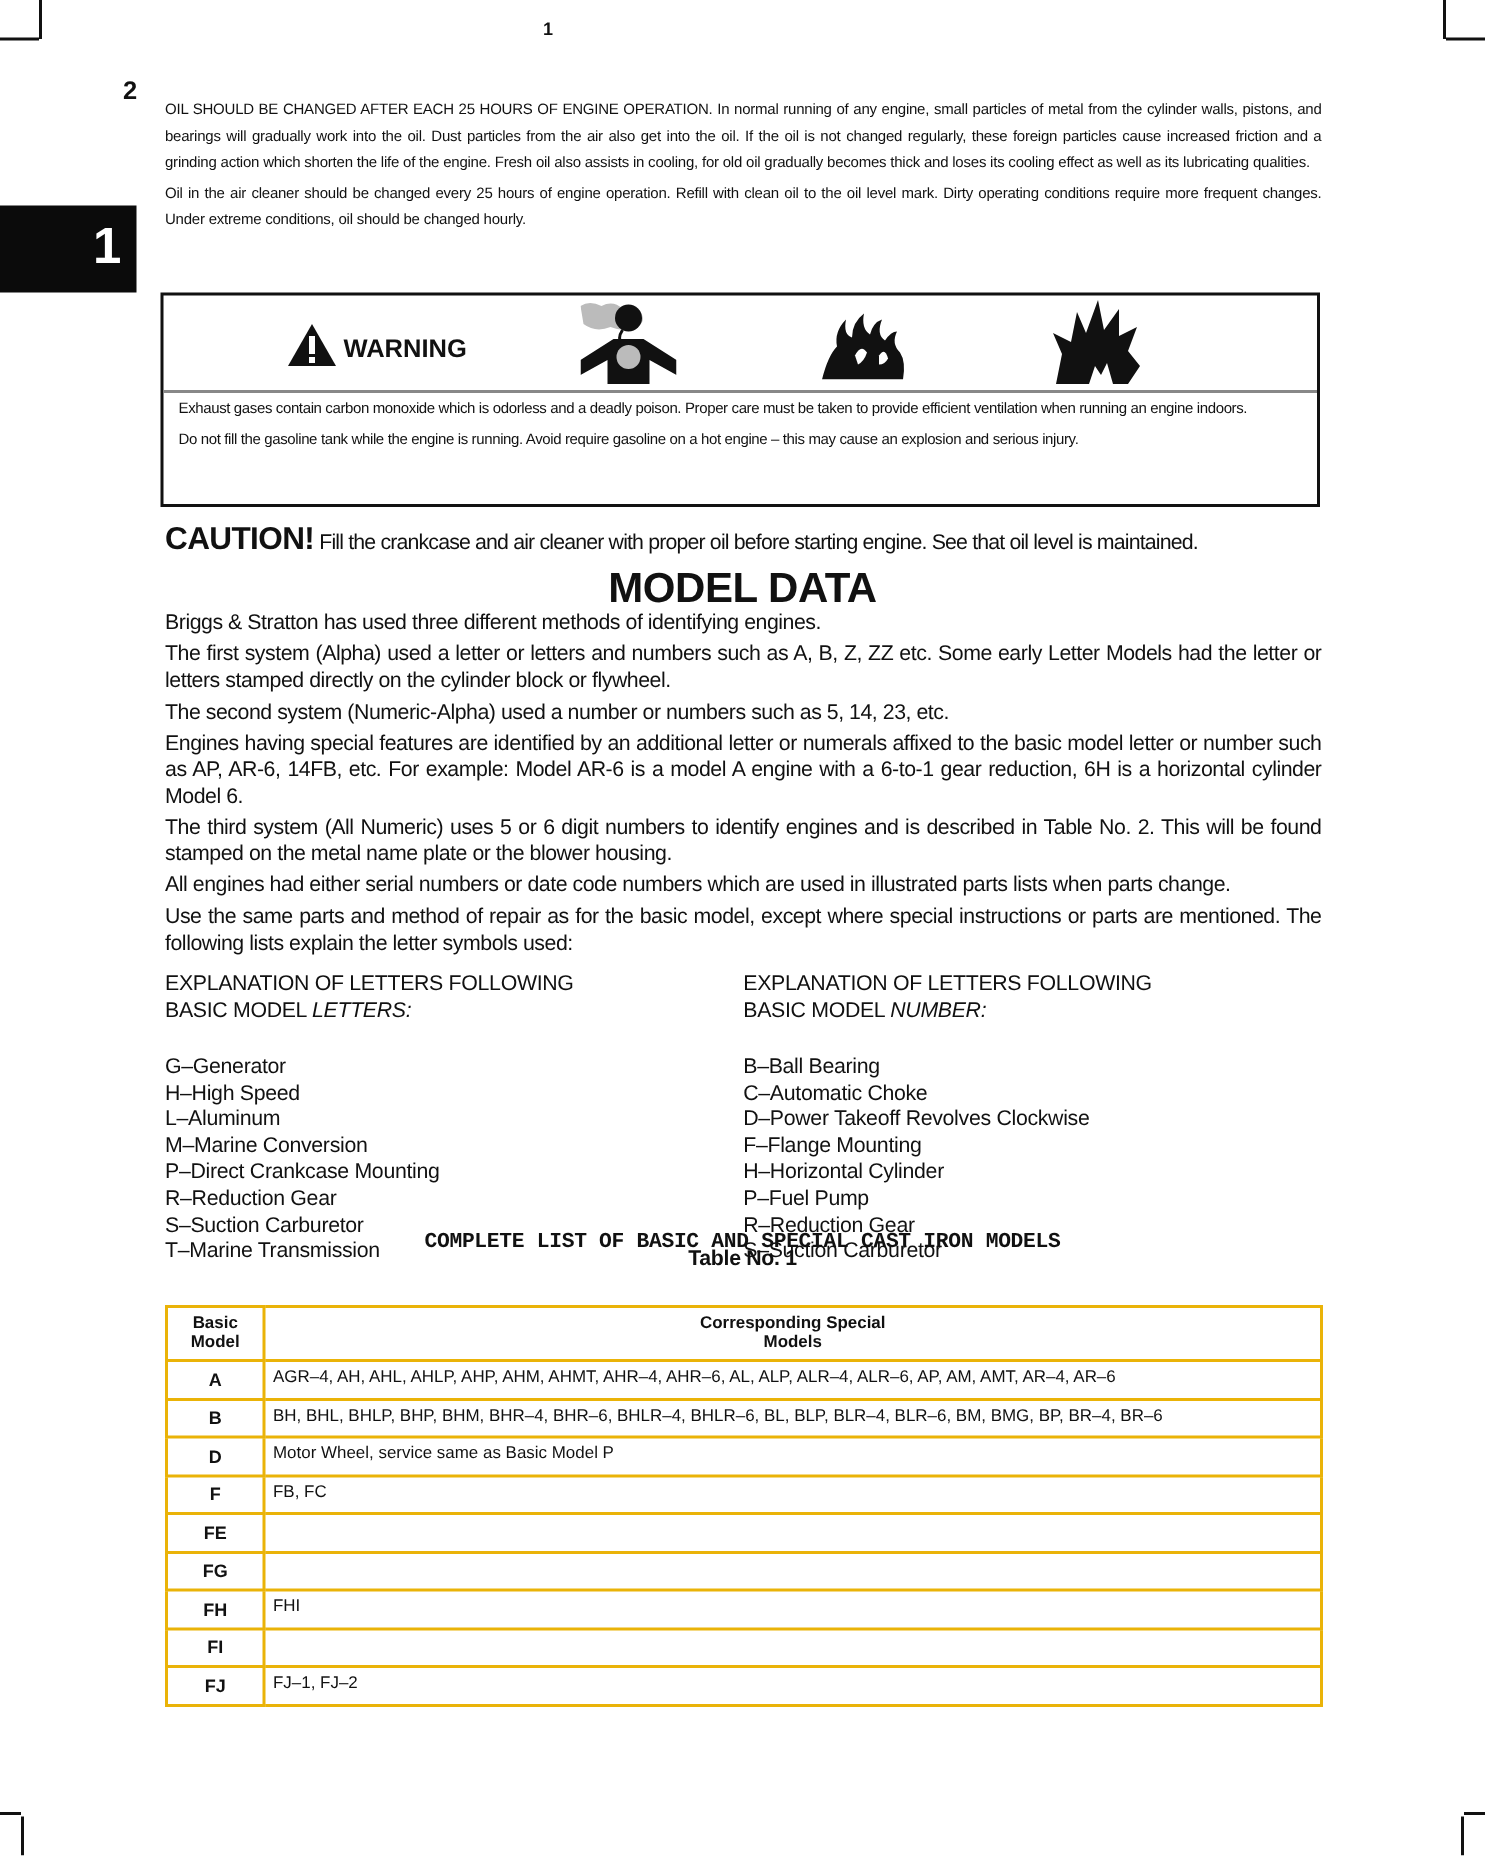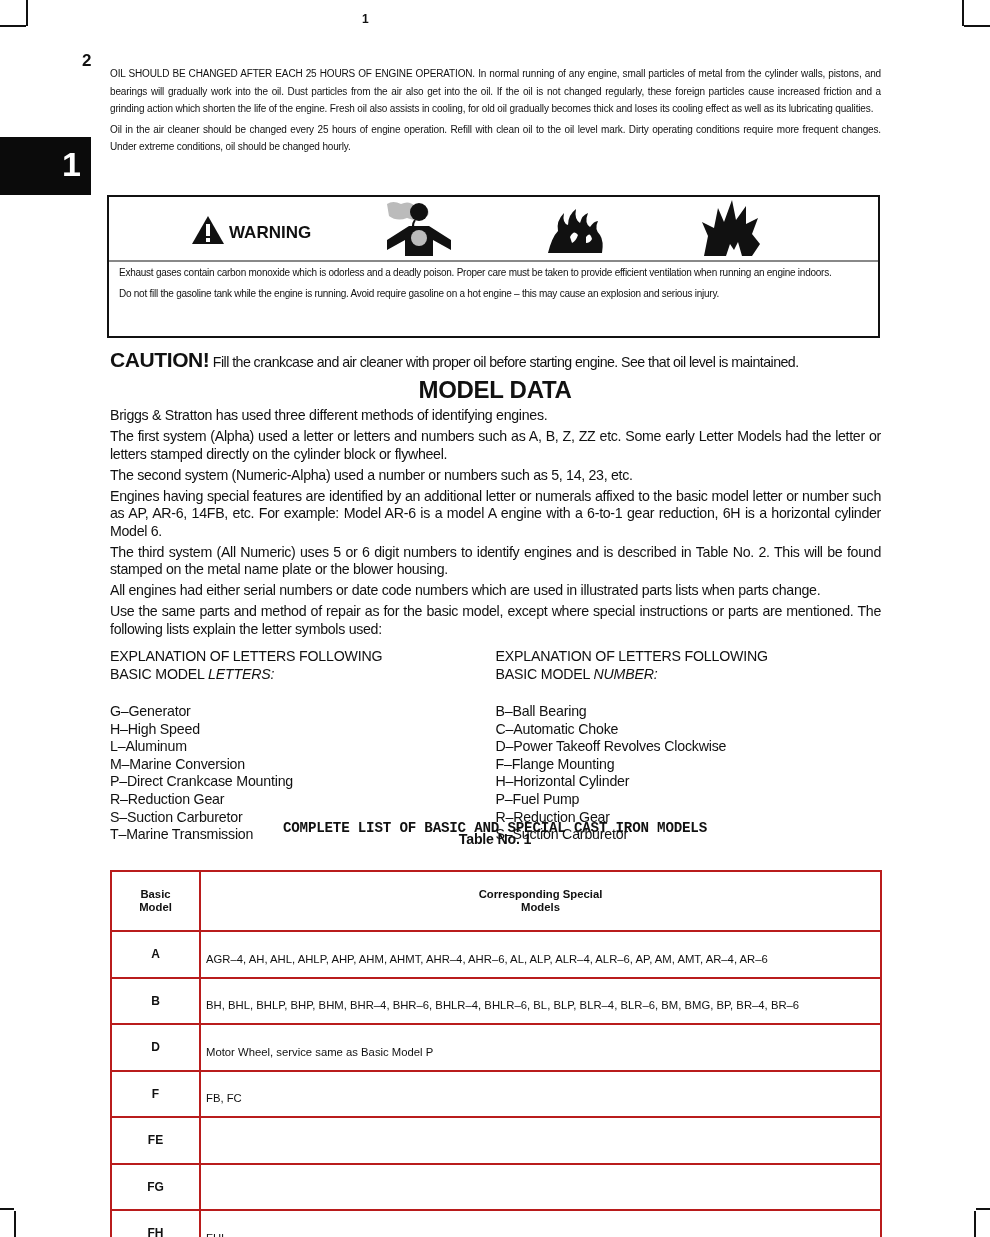--- a/index.html
+++ b/index.html
@@ -19,34 +19,34 @@
   .warn-label { position: absolute; left: 82px; top: 18px; display: flex; align-items: center; gap: 4px; font-weight: bold; font-size: 17px; }
   .warn-body { padding: 2px 8px 0 10px; }
   .warn-body p { font-size: 10px; line-height: 18px; letter-spacing: -0.25px; }
   .warn-body p + p { margin-top: 3px; }
   .icon-abs { position: absolute; }
 
   .caution { position: absolute; left: 110px; top: 348px; width: 771px; white-space: nowrap; }
   .caution .big { font-weight: bold; font-size: 21px; letter-spacing: -0.4px; }
   .caution .small { font-size: 14.2px; letter-spacing: -0.55px; }
 
-  .title-model { position: absolute; left: 0; width: 990px; top: 376px; text-align: center; font-weight: bold; font-size: 24px; letter-spacing: -0.3px; }
+  .title-model { position: absolute; left: 0; width: 990px; top: 376px; text-align: center; font-weight: bold; font-size: 28px; letter-spacing: -0.3px; }
 
   .body2 { position: absolute; left: 110px; top: 407px; width: 771px; }
   .body2 p { font-size: 14.2px; line-height: 17.5px; letter-spacing: -0.3px; }
   .body2 p + p { margin-top: 3.5px; }
 
   .cols { position: absolute; top: 648px; left: 110px; width: 771px; display: flex; }
   .col { width: 413px; font-size: 14.2px; line-height: 17.5px; letter-spacing: -0.2px; }
   .col .hd { margin-bottom: 20px; }
   .col .item { line-height: 17.6px; }
 
   .tbl-title { position: absolute; left: 0; width: 990px; text-align: center; font-weight: bold; font-size: 14.2px; line-height: 17px; letter-spacing: -0.2px; }
   table { position: absolute; left: 110px; top: 870px; width: 772px; border-collapse: collapse; }
-  td { border: 2px solid #b91c1c; padding: 12px; font-size: 11.3px; vertical-align: middle; height: 20.5px; }
+  td { border: 2px solid #eab308; padding: 0; font-size: 11.3px; vertical-align: middle; height: 20.5px; }
   td.bm { width: 63px; text-align: center; font-weight: bold; font-size: 12px; }
   td.sp { padding-left: 5px; padding-bottom: 3px; }
   .hdrow td { height: 34px; text-align: center; font-weight: bold; font-size: 11.3px; line-height: 13px; }
 </style>
 </head>
 <body>
 
 <div class="crop" style="left:0;top:25px;width:26px;height:2px;"></div>
 <div class="crop" style="left:26px;top:0;width:2px;height:26px;"></div>
 <div class="crop" style="left:962px;top:0;width:2px;height:26px;"></div>

